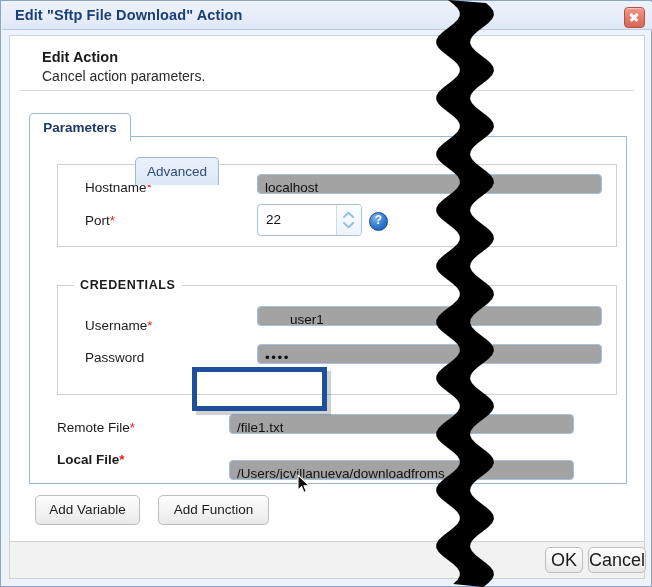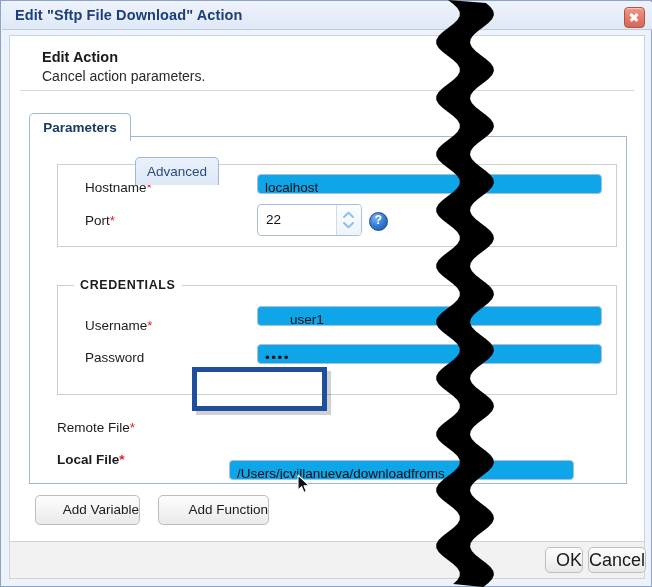--- a/index.html
+++ b/index.html
@@ -190,21 +190,21 @@
   }
   .req {
     color: #e02020;
     font-size: 13.5px;
   }
 
   .textinput {
     position: absolute;
     box-sizing: border-box;
     height: 20px;
-    background: #0ea5e9;
+    background: #a3a3a3;
     border: 1px solid #a8c0da;
     border-radius: 4px;
     font-family: "Liberation Sans", sans-serif;
     font-size: 13.5px;
     color: #111111;
     padding: 0 7px;
     line-height: 26px;
     white-space: nowrap;
     overflow: hidden;
   }
@@ -277,21 +277,21 @@
   .btn {
     position: absolute;
     box-sizing: border-box;
     height: 30px;
     background: linear-gradient(to bottom, #fdfdfd 0%, #f4f4f4 50%, #e9e9e9 100%);
     border: 1px solid #bdbdbd;
     border-radius: 5px;
     font-family: "Liberation Sans", sans-serif;
     font-size: 13.5px;
     color: #1b1b1b;
-    text-align: right;
+    text-align: center;
     line-height: 28px;
     cursor: pointer;
   }
 
   
   .footer {
     position: absolute;
     left: 8px; top: 540px;
     width: 636px;
     height: 38px;
@@ -376,20 +376,21 @@
           <div class="group-legend">CREDENTIALS</div>
 
           <span class="field-label" style="left:27px; top:32px;"><span>Username</span><span class="req">*</span></span>
           <div class="textinput" style="left:199px; top:20px; width:345px;padding-left:32px;">user1</div>
 
           <span class="field-label" style="left:27px; top:64px;"><span>Password</span><span class="req"></span></span>
           <div class="textinput" style="left:199px; top:58px; width:345px; letter-spacing:1.5px;">••••</div>
         </div>
 
         <span class="field-label" style="left:27px; top:283px;"><span>Remote File</span><span class="req">*</span></span>
+        <div class="textinput" style="left:199px; top:277px; width:345px;">/file1.txt</div>
 
         <span class="field-label" style="left:27px; top:315px;font-weight:bold;"><span>Local File</span><span class="req">*</span></span>
         <div class="textinput" style="left:199px; top:323px; width:345px;">/Users/jcvillanueva/downloadfroms</div>
 
       </div>
       <div class="tab-notch"></div>
 
       <div class="btn" style="left:25px; top:459px; width:105px;">Add Variable</div>
       <div class="btn" style="left:148px; top:459px; width:111px;">Add Function</div>
 

